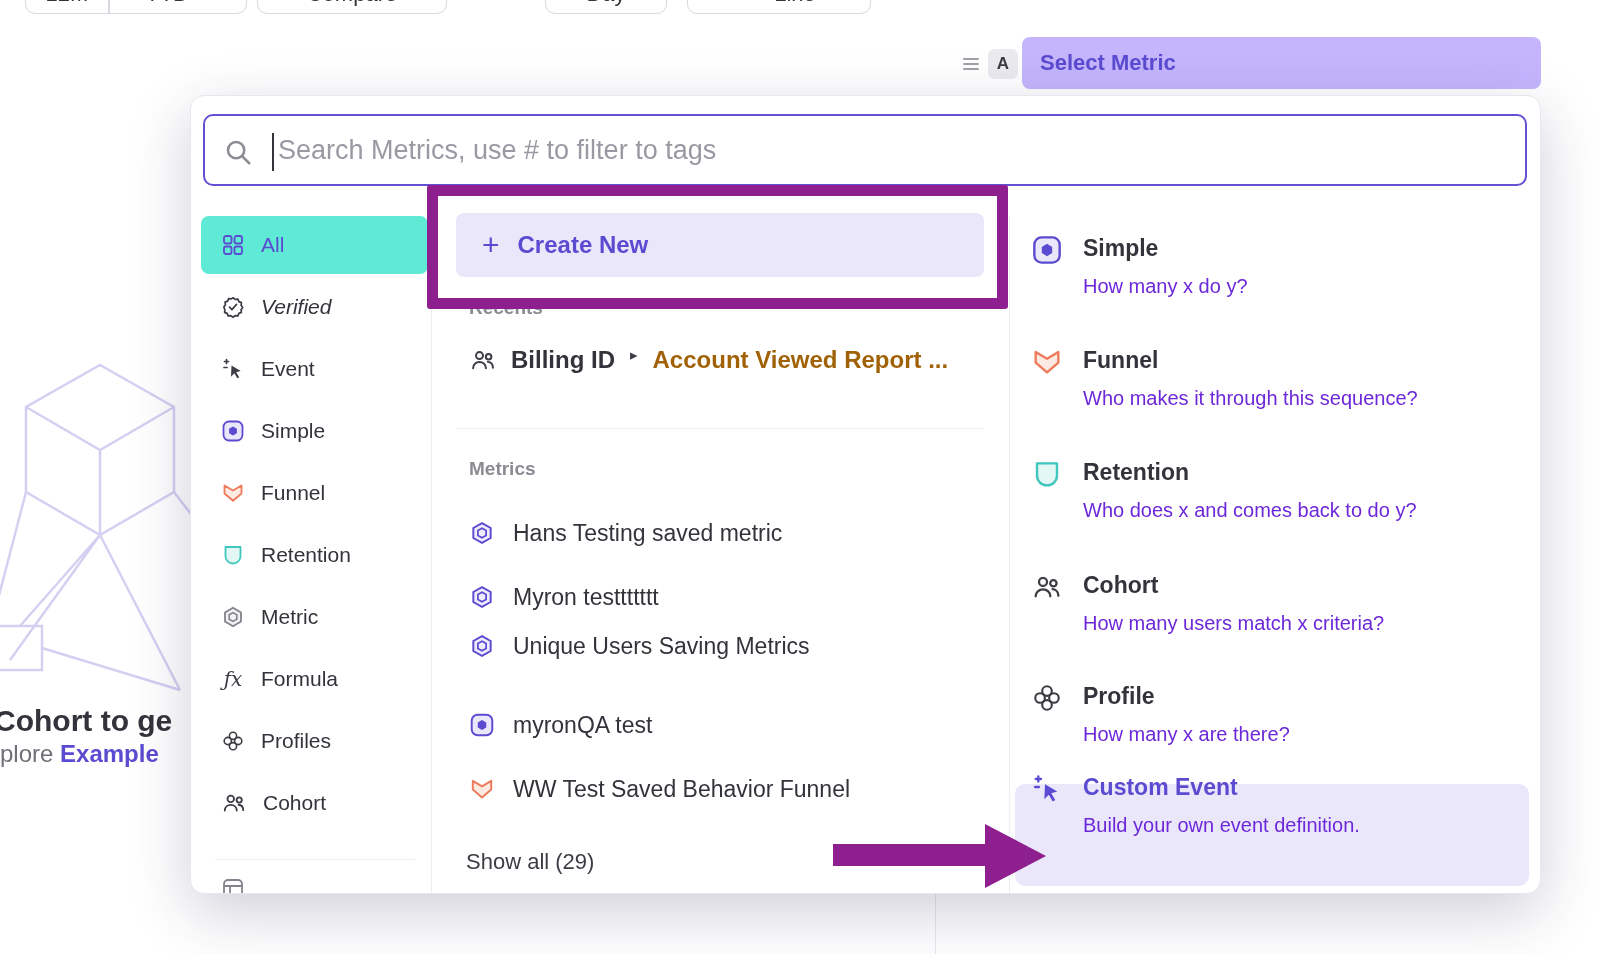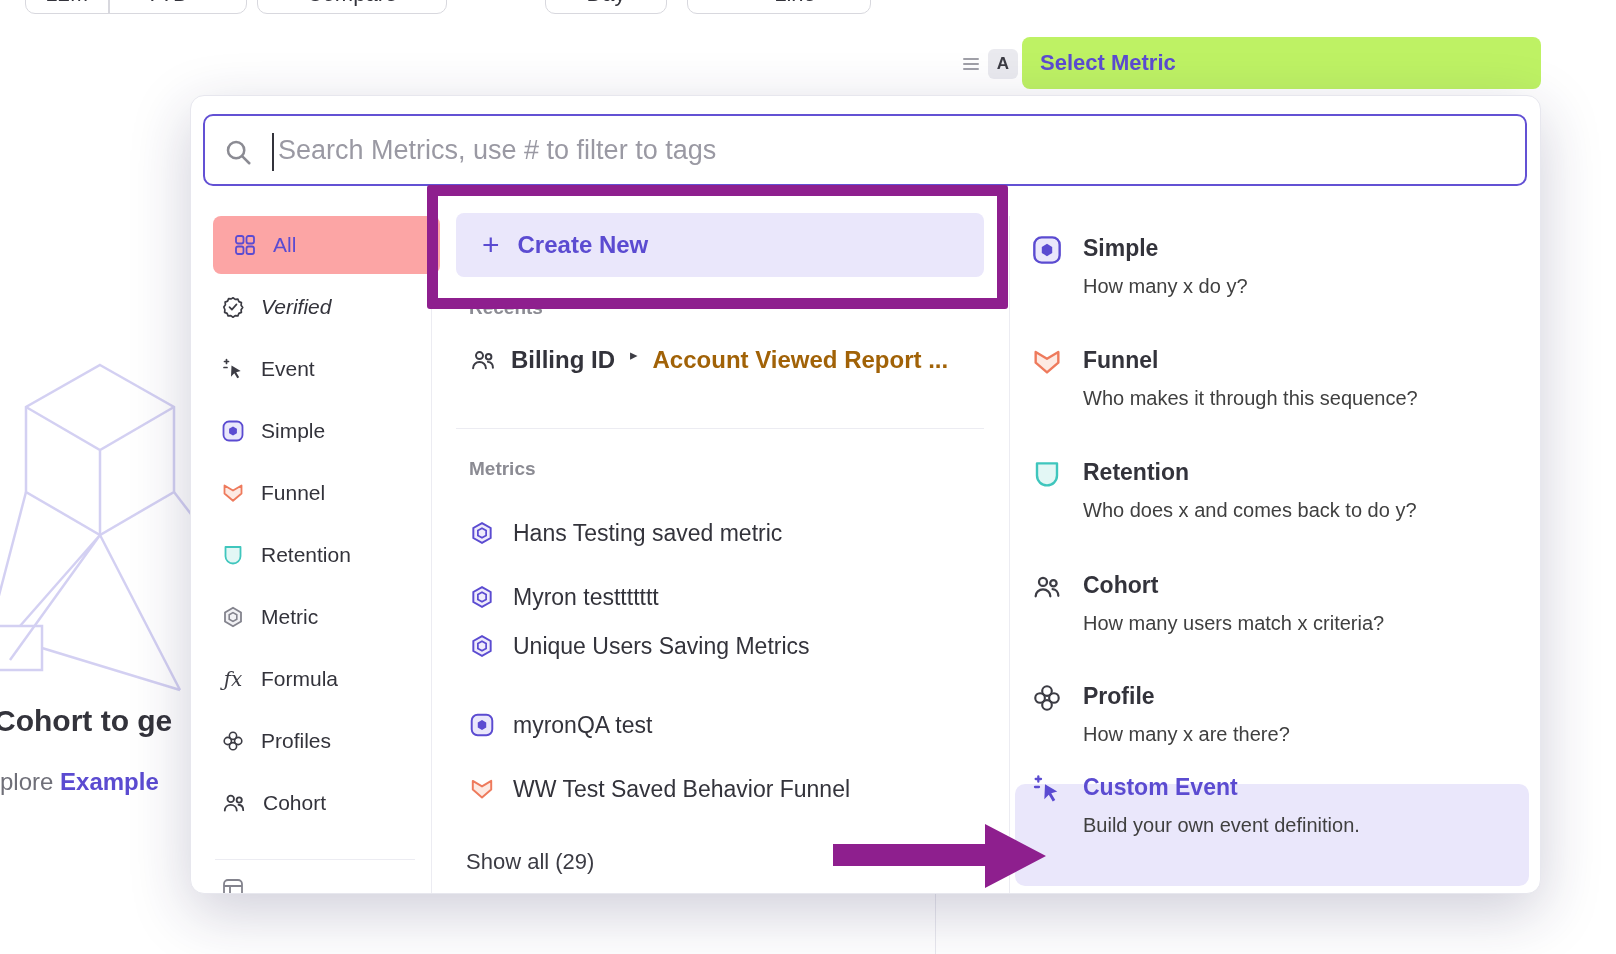--- a/index.html
+++ b/index.html
@@ -7,37 +7,37 @@
   .stage {
     position:relative; width:1616px; height:954px; overflow:hidden;
     background:#ffffff; font-family:"Liberation Sans", sans-serif; color:#33333b;
   }
   .abs { position:absolute; }
 
   
   .vline { position:absolute; left:935px; top:95px; width:1px; height:859px; background:#e8e8ee; z-index:1; }
   .bg-illustration { position:absolute; left:-50px; top:330px; z-index:2; opacity:.5; }
   .bg-head { position:absolute; left:-6px; top:704px; font-size:30px; font-weight:700; color:#33333b; white-space:nowrap; z-index:2; }
-  .bg-sub  { position:absolute; left:0px; top:768px; font-size:24px; white-space:nowrap; z-index:2; }
+  .bg-sub  { position:absolute; left:0px; top:740px; font-size:24px; white-space:nowrap; z-index:2; }
   .bg-sub .pre  { color:#6f6f78; }
   .bg-sub .link { color:#5b4bd1; font-weight:600; }
 
   
   .tbtn { position:absolute; top:-34px; height:48px; background:#fff; border:1.5px solid #d8d8de; border-radius:10px; z-index:3; }
   .tbtn-label { position:absolute; bottom:6px; left:0; right:0; display:flex; align-items:center; justify-content:center; gap:10px;
                 font-size:22px; font-weight:500; color:#33333b; white-space:nowrap; }
   .tseg { position:absolute; bottom:6px; display:flex; align-items:center; justify-content:center; gap:7px;
           font-size:22px; font-weight:500; color:#33333b; }
   .segdiv { position:absolute; left:82px; top:0; height:100%; width:1.5px; background:#d8d8de; }
 
   
   .drag-handle { position:absolute; left:962px; top:55px; z-index:3; }
   .series-badge { position:absolute; left:988px; top:49px; width:30px; height:30px; background:#eaeaef; border-radius:6px;
                   display:flex; align-items:center; justify-content:center; font-size:17px; font-weight:700; color:#3c3c44; z-index:3; }
-  .select-field { position:absolute; left:1022px; top:37px; width:519px; height:52px; background:#bef264; border-radius:8px;
+  .select-field { position:absolute; left:1022px; top:37px; width:519px; height:52px; background:#c4b5fd; border-radius:8px;
                   display:flex; align-items:center; padding-left:18px; z-index:3; cursor:pointer; }
   .select-field span { font-size:22px; font-weight:600; color:#5b4bd1; }
 
   
   .panel { position:absolute; left:190px; top:95px; width:1351px; height:799px; background:#fff;
            border:1px solid #e7e7ee; border-radius:14px; box-shadow:0 18px 60px rgba(35,30,80,.22);
            z-index:10; overflow:hidden; }
 
   .search-box { position:absolute; left:12px; top:18px; width:1324px; height:72px; border:2px solid #6351d4; border-radius:10px; background:#fff; }
   .search-box .sicon { position:absolute; left:18px; top:21px; }
@@ -45,21 +45,21 @@
   @keyframes blink { to { visibility:hidden; } }
   .search-input { position:absolute; left:0; top:0; width:100%; height:100%; border:none; outline:none; background:transparent;
                   padding-left:73px; font-family:"Liberation Sans", sans-serif; font-size:27px; color:#33333b; }
   .search-input::placeholder { color:#9a99a3; }
 
   
   .side-border { position:absolute; left:240px; top:118px; width:1px; height:681px; background:#ececf2; }
   .side-item { position:absolute; left:10px; width:227px; height:58px; display:flex; align-items:center; gap:16px;
                padding-left:20px; border-radius:8px; cursor:pointer; }
   .side-item .si-label { font-size:21px; font-weight:500; color:#33333b; }
-  .side-item.selected { background:#fca5a5;margin-left:12px; }
+  .side-item.selected { background:#5eead4; }
   .side-item.selected .si-label { color:#5b4bd1; }
   .side-divider { position:absolute; left:24px; top:763px; width:200px; height:1px; background:#ececf2; }
   .formula-glyph { font-family:"DejaVu Serif", serif; font-style:italic; font-size:20px; color:#3c3c44; width:24px; text-align:center; }
 
   
   .mid-border { position:absolute; left:818px; top:120px; width:1px; height:679px; background:#ececf2; }
   .create { position:absolute; left:265px; top:117px; width:528px; height:64px; background:#eae7fb; border-radius:8px;
             display:flex; align-items:center; gap:18px; padding-left:26px; cursor:pointer; }
   .create .plus { font-size:30px; font-weight:500; color:#5b4bd1; line-height:1; }
   .create .lbl  { font-size:24px; font-weight:600; color:#5b4bd1; }
@@ -71,21 +71,21 @@
   .mid-divider { position:absolute; left:265px; top:332px; width:528px; height:1px; background:#ececf2; }
   .mrow { position:absolute; left:278px; height:48px; display:flex; align-items:center; gap:18px; cursor:pointer; }
   .mrow .mlabel { font-size:23px; font-weight:500; color:#33333b; }
   .show-all { position:absolute; left:275px; top:740px; height:36px; display:flex; align-items:center; gap:13px; cursor:pointer;flex-direction:column; }
   .show-all .salabel { font-size:22px; font-weight:500; color:#3c3c44; }
 
   
   .type-row { position:absolute; left:826px; width:512px; height:100px; cursor:pointer; }
   .type-row .ticon { position:absolute; left:14px; top:2px; }
   .type-row .ttitle { position:absolute; left:66px; top:3px; font-size:23px; font-weight:600; color:#33333b; white-space:nowrap; }
-  .type-row .tdesc  { position:absolute; left:66px; top:43px; font-size:20px; font-weight:400; color:#404040; white-space:nowrap; }
+  .type-row .tdesc  { position:absolute; left:66px; top:43px; font-size:20px; font-weight:400; color:#6d28d9; white-space:nowrap; }
   .custom-highlight { position:absolute; left:824px; top:688px; width:514px; height:102px; background:#eae7fb; border-radius:10px; }
   .type-row.custom .ttitle { color:#5b4bd1; }
 
   
   .anno-rect { position:absolute; left:427px; top:185px; width:581px; height:124px; border:11px solid #8e1f8e; border-radius:3px; z-index:60; pointer-events:none; }
   .anno-arrow { position:absolute; left:833px; top:822px; z-index:60; pointer-events:none; }
 </style>
 </head>
 <body>
 

